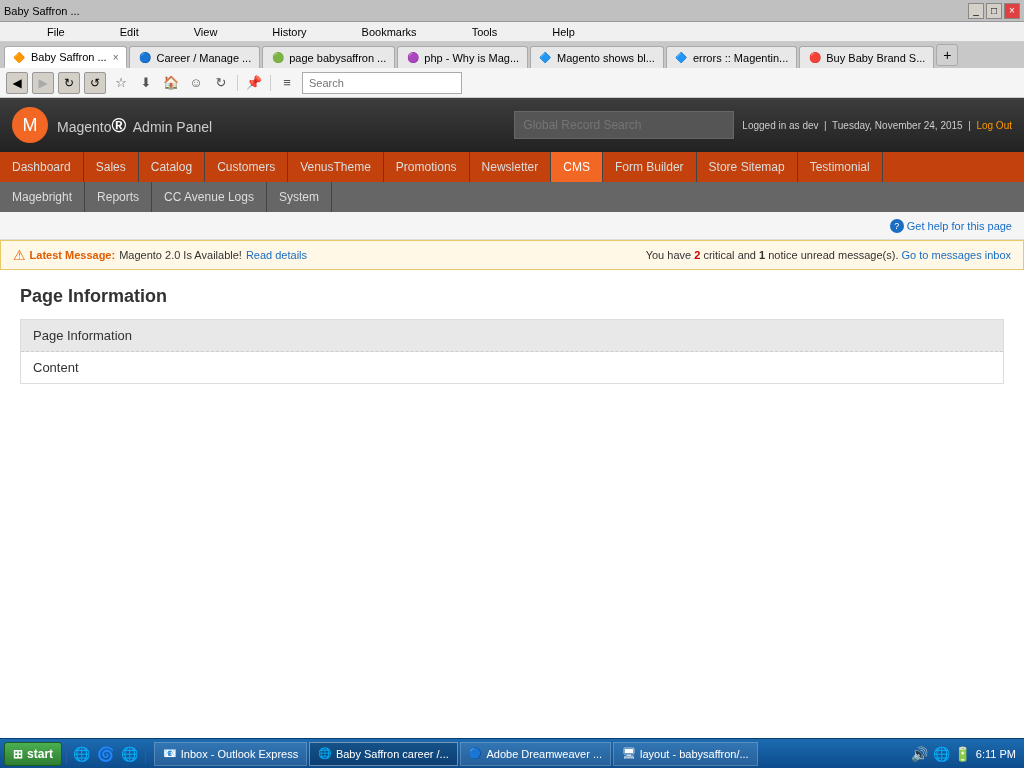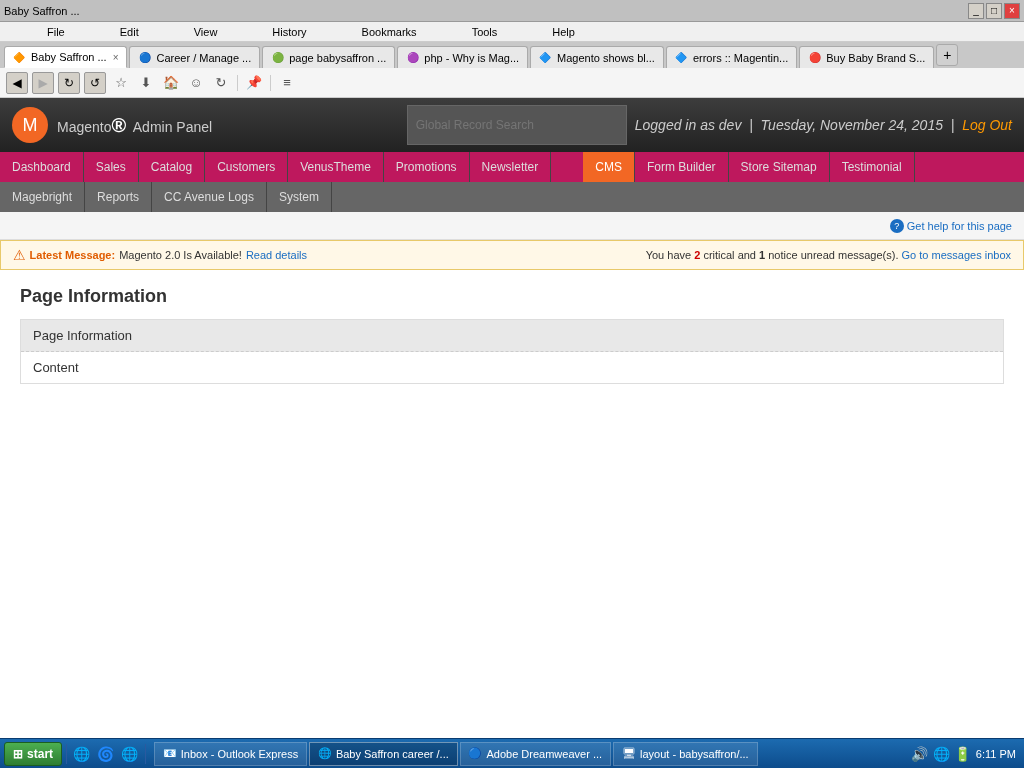--- a/index.html
+++ b/index.html
@@ -110,43 +110,43 @@
     }
     .magento-logo { display: flex; align-items: center; gap: 8px; }
     .magento-logo-icon {
       width: 36px; height: 36px; background: #f26724; border-radius: 50%;
       display: flex; align-items: center; justify-content: center; font-size: 18px; color: #fff;
     }
     .magento-logo-text { color: #fff; font-size: 20px; font-weight: bold; }
     .magento-logo-text span { font-weight: normal; color: #ccc; font-size: 14px; margin-left: 1px; }
     .magento-header-right { display: flex; align-items: center; gap: 8px; }
     .global-search-input {
-      width: 220px; height: 40px; border: 1px solid #666; padding: 0 8px;
+      width: 220px; height: 28px; border: 1px solid #666; padding: 0 8px;
       background: #555; color: #fff; font-size: 12px;
     }
-    .header-info { color: #ccc; font-size: 14px; font-style: italic; }
+    .header-info { color: #ccc; font-size: 10px; }
     .header-info a { color: #f90; text-decoration: none; }
 
     
     .magento-nav {
-      background: #be185d;
+      background: #c2410c;
       display: flex;
       align-items: center;
       padding: 0;
       flex-wrap: wrap;
     }
     .nav-item {
       padding: 8px 12px;
       color: #ddd;
       font-size: 12px;
       cursor: pointer;
       border-right: 1px solid #444;
       white-space: nowrap;
     }
-    .nav-item.active { background: #f26724; color: #fff; margin-left: 32px; }
+    .nav-item.active { background: #f26724; color: #fff; }
     .nav-row2 { background: #666; }
 
     .help-bar {
       background: #f5f5f5;
       height: 28px;
       display: flex;
       align-items: center;
       justify-content: flex-end;
       padding: 0 12px;
       border-bottom: 1px solid #ddd;
@@ -309,20 +309,21 @@
     <div class="icon-btn">☆</div>
     <div class="icon-btn">⬇</div>
     <div class="icon-btn">🏠</div>
     <div class="icon-btn">☺</div>
     <div class="icon-btn">↻</div>
     <div class="icon-separator"></div>
     <div class="icon-btn">📌</div>
     <div class="icon-separator"></div>
     <div class="icon-btn">≡</div>
   </div>
+  <input class="search-input-browser" type="text" placeholder="Search" style="">
 </div>
 
 <div class="magento-header">
   <div class="magento-logo">
     <div class="magento-logo-icon">M</div>
     <div class="magento-logo-text">
       <span>Magento</span>®
       <span>Admin Panel</span>
     </div>
   </div>

